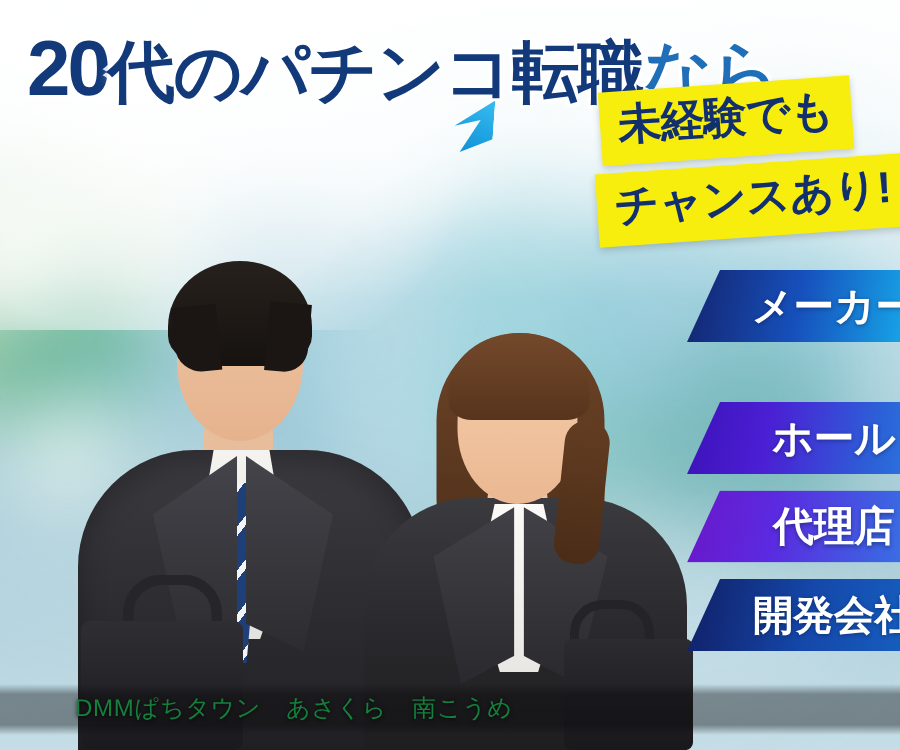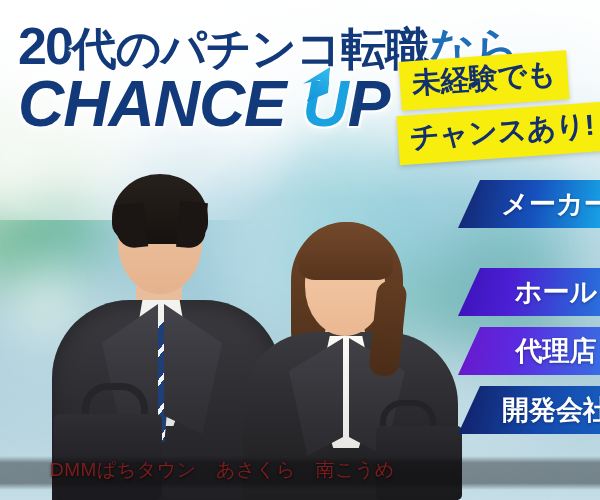--- a/index.html
+++ b/index.html
@@ -296,22 +296,22 @@
   .caption-bar {
     position: absolute;
     left: 0; right: 0; bottom: 10px;
     height: 34px;
     background: linear-gradient(180deg, rgba(10,10,12,0) 0%, rgba(10,10,12,0.40) 20%, rgba(10,10,12,0.42) 80%, rgba(10,10,12,0) 100%);
     pointer-events: none;
   }
   .caption {
     position: absolute;
     left: 50px; bottom: 17px;
-    color: #7f1d1d;
-    font-size: 19px;
+    color: #15803d;
+    font-size: 16px;
     letter-spacing: 0.5px;
     white-space: nowrap;
     text-shadow: 0 1px 3px rgba(0,0,0,.8);
   }
 </style>
 </head>
 <body>
 
 <div id="banner">
 
@@ -358,21 +358,20 @@
     <div class="lapelR"></div>
     <div class="head"></div>
     <div class="hair-front"></div>
     <div class="pony"></div>
     <div class="bag-handle"></div>
     <div class="bag"></div>
   </div>
 
   <div class="headline"><span class="lead">20</span><span>代のパチンコ転職</span><span class="tail">なら</span></div>
 
-  <div class="logo"><span class="logo-text">CHANCE</span><span class="logo-text">&nbsp;</span><span class="logo-text logo-u">U</span><span class="logo-text">P</span></div>
   <div class="logo-swoosh"></div>
 
   <div class="badge">
     <div class="badge-line badge-line1">未経験でも</div>
     <div class="badge-line badge-line2">チャンスあり!</div>
   </div>
 
   <div class="tags">
     <div class="tag tag-0">
       <span class="tag-label">メーカー</span>

